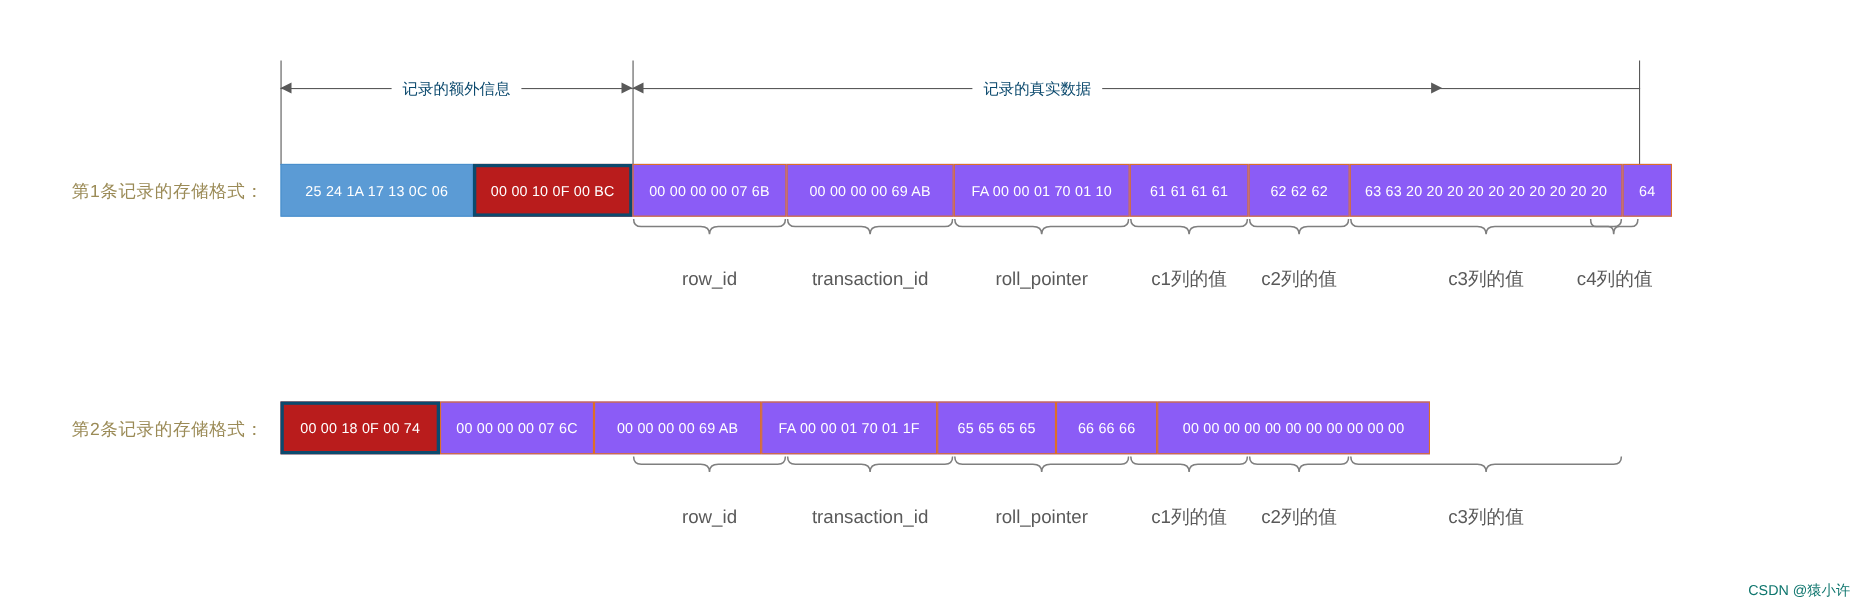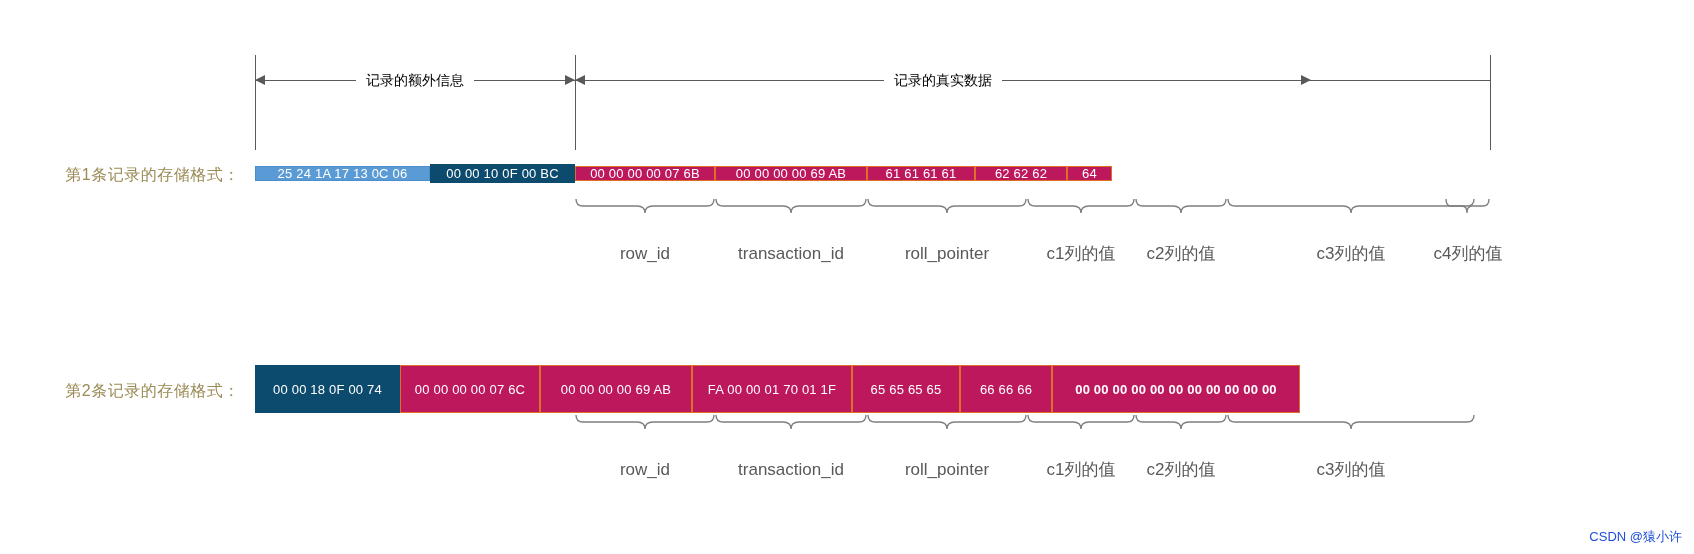--- a/index.html
+++ b/index.html
@@ -42,22 +42,22 @@
     align-items: center;
     justify-content: center;
     color: #ffffff;
     font-size: 13px;
     line-height: 1;
     white-space: nowrap;
     box-sizing: border-box;
     letter-spacing: 0.2px;
   }
   .cell.lightblue { background: #5b9bd5; border: 1px solid #4a8fcc; }
-  .cell.darkblue  { background: #0c4a6e; border: 3px solid #0c4a6e; }
-  .cell.orange    { background: #be185d; border: 1px solid #dd6f26; }
+  .cell.darkblue  { background: #b91c1c; border: 3px solid #0c4a6e; }
+  .cell.orange    { background: #8b5cf6; border: 1px solid #dd6f26; }
 
   
   .tick {
     position: absolute;
     width: 1px;
     background: #595959;
   }
   .dim {
     position: absolute;
     height: 22px;
@@ -80,21 +80,21 @@
   .dim .arrow.a-left  { left: 0;  border-right: 10px solid #595959; }
   .dim .arrow.a-right { right: 0; border-left: 10px solid #595959; }
   .dim .dim-text {
     position: absolute;
     top: 0;
     left: 50%;
     transform: translateX(-50%);
     background: #ffffff;
     padding: 0 10px;
     font-size: 14px;
-    color: #000000;
+    color: #0c4a6e;
     line-height: 22px;
     white-space: nowrap;
   }
 
   
   .brace {
     position: absolute;
     height: 14px;
   }
   .brace svg { display: block; }
@@ -106,21 +106,21 @@
     text-align: center;
     line-height: 1;
   }
 
   
   .watermark {
     position: absolute;
     right: 12px;
     bottom: 8px;
     font-size: 13px;
-    color: #1d4ed8;
+    color: #0f766e;
     white-space: nowrap;
   }
 </style>
 </head>
 <body>
 
 <div class="canvas">
 
   <div class="tick" style="left:255px; top:55px; height:95px;"></div>
   <div class="tick" style="left:575px; top:55px; height:95px;"></div>
@@ -135,27 +135,29 @@
 
   <div class="dim" style="left:575px; top:69px; width:736px;">
     <div class="bar left" style="width:916px;"></div>
     <div class="arrow a-left"></div>
     <div class="arrow a-right"></div>
     <div class="dim-text">记录的真实数据</div>
   </div>
 
   <div class="row-label" style="left:55px; top:167px; width:195px;">第1条记录的存储格式：</div>
 
-  <div class="strip" style="left:255px; top:149px;align-items:center;">
+  <div class="strip" style="left:255px; top:149px;">
     <div class="cell lightblue" style="width:175px;">25 24 1A 17 13 0C 06</div>
     <div class="cell darkblue" style="width:145px;">00 00 10 0F 00 BC</div>
     <div class="cell orange" style="width:140px;">00 00 00 00 07 6B</div>
     <div class="cell orange" style="width:152px;">00 00 00 00 69 AB</div>
+    <div class="cell orange" style="width:160px;">FA 00 00 01 70 01 10</div>
     <div class="cell orange" style="width:108px;">61 61 61 61</div>
     <div class="cell orange" style="width:92px;">62 62 62</div>
+    <div class="cell orange" style="width:248px;">63 63 20 20 20 20 20 20 20 20 20 20</div>
     <div class="cell orange" style="width:45px;">64</div>
   </div>
 
   <div class="brace" style="left:575px; top:198px; width:140px;">
     <svg width="140" height="16" viewBox="0 0 140 16">
       <path d="M1 1 Q1 8 8 8 L62 8 Q70 8 70 15 Q70 8 78 8 L132 8 Q139 8 139 1" fill="none" stroke="#7f7f7f" stroke-width="1.4"></path>
     </svg>
   </div>
   <div class="brace" style="left:715px; top:198px; width:152px;">
     <svg width="152" height="16" viewBox="0 0 152 16">
@@ -198,21 +200,21 @@
 
   <div class="row-label" style="left:55px; top:383px; width:195px;">第2条记录的存储格式：</div>
 
   <div class="strip" style="left:255px; top:365px;">
     <div class="cell darkblue" style="width:145px;">00 00 18 0F 00 74</div>
     <div class="cell orange" style="width:140px;">00 00 00 00 07 6C</div>
     <div class="cell orange" style="width:152px;">00 00 00 00 69 AB</div>
     <div class="cell orange" style="width:160px;">FA 00 00 01 70 01 1F</div>
     <div class="cell orange" style="width:108px;">65 65 65 65</div>
     <div class="cell orange" style="width:92px;">66 66 66</div>
-    <div class="cell orange" style="width:248px;font-weight:bold;">00 00 00 00 00 00 00 00 00 00 00</div>
+    <div class="cell orange" style="width:248px;">00 00 00 00 00 00 00 00 00 00 00</div>
   </div>
 
   <div class="brace" style="left:575px; top:414px; width:140px;">
     <svg width="140" height="16" viewBox="0 0 140 16">
       <path d="M1 1 Q1 8 8 8 L62 8 Q70 8 70 15 Q70 8 78 8 L132 8 Q139 8 139 1" fill="none" stroke="#7f7f7f" stroke-width="1.4"></path>
     </svg>
   </div>
   <div class="brace" style="left:715px; top:414px; width:152px;">
     <svg width="152" height="16" viewBox="0 0 152 16">
       <path d="M1 1 Q1 8 8 8 L68 8 Q76 8 76 15 Q76 8 84 8 L144 8 Q151 8 151 1" fill="none" stroke="#7f7f7f" stroke-width="1.4"></path>

